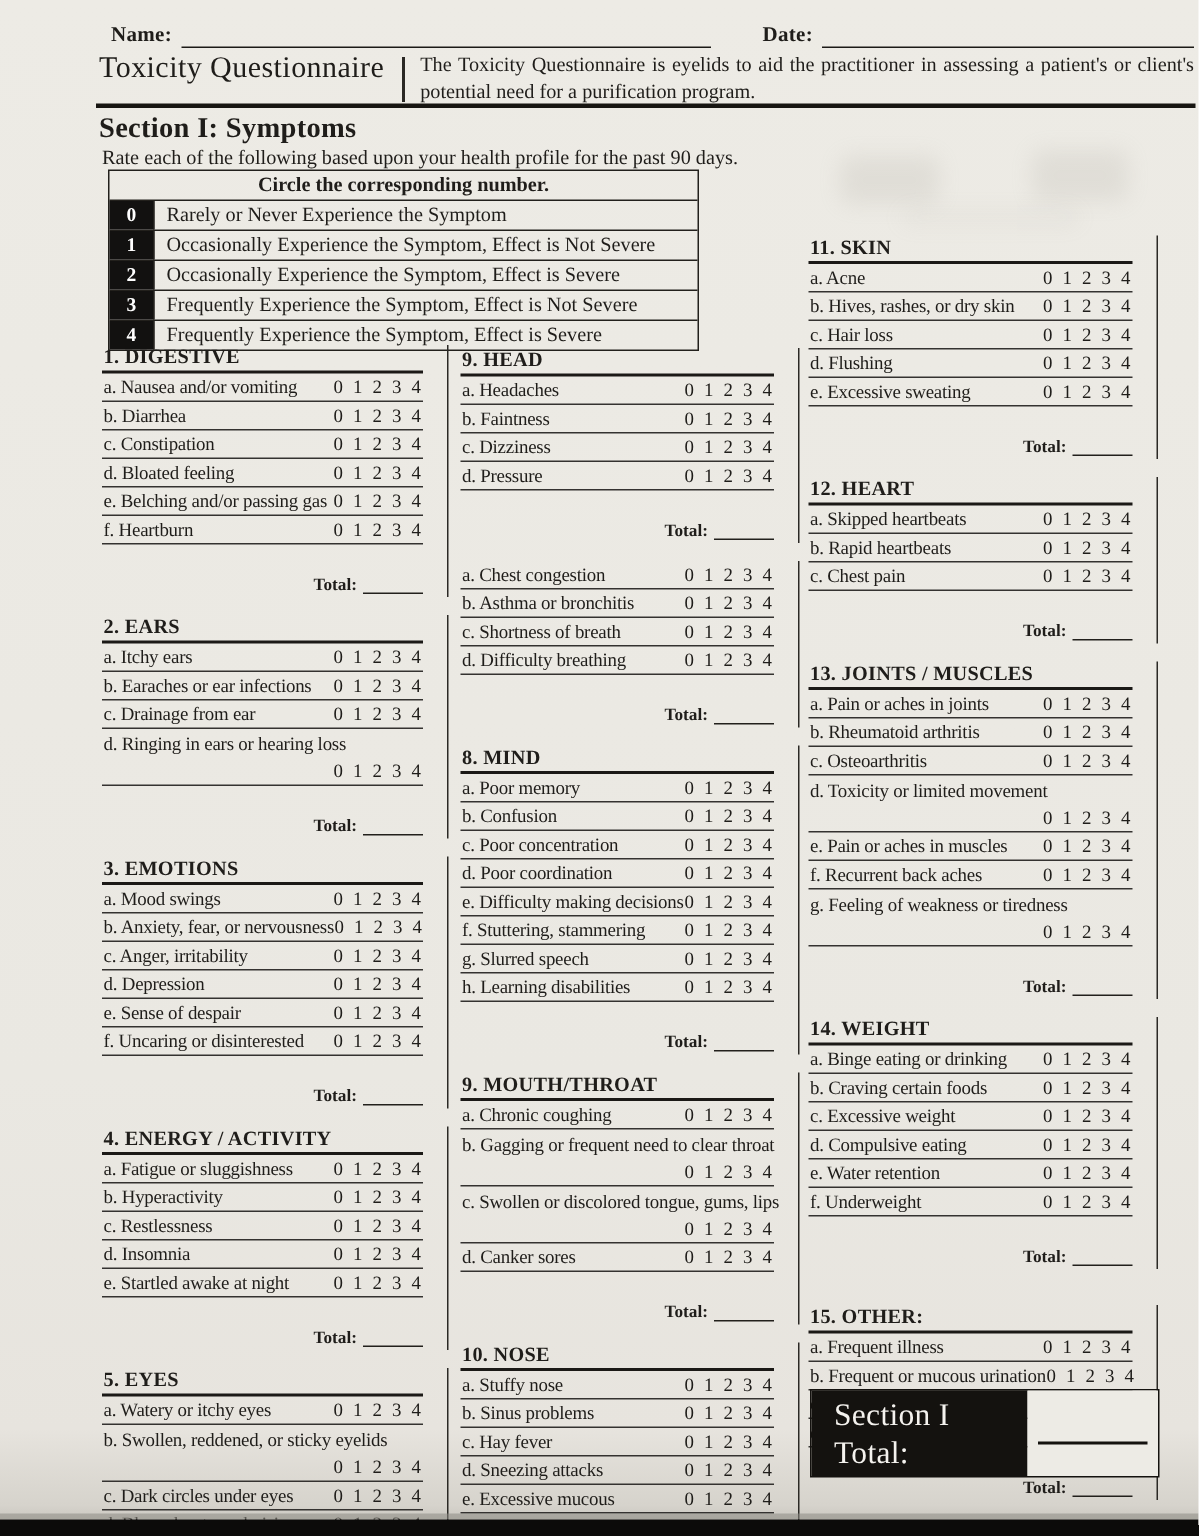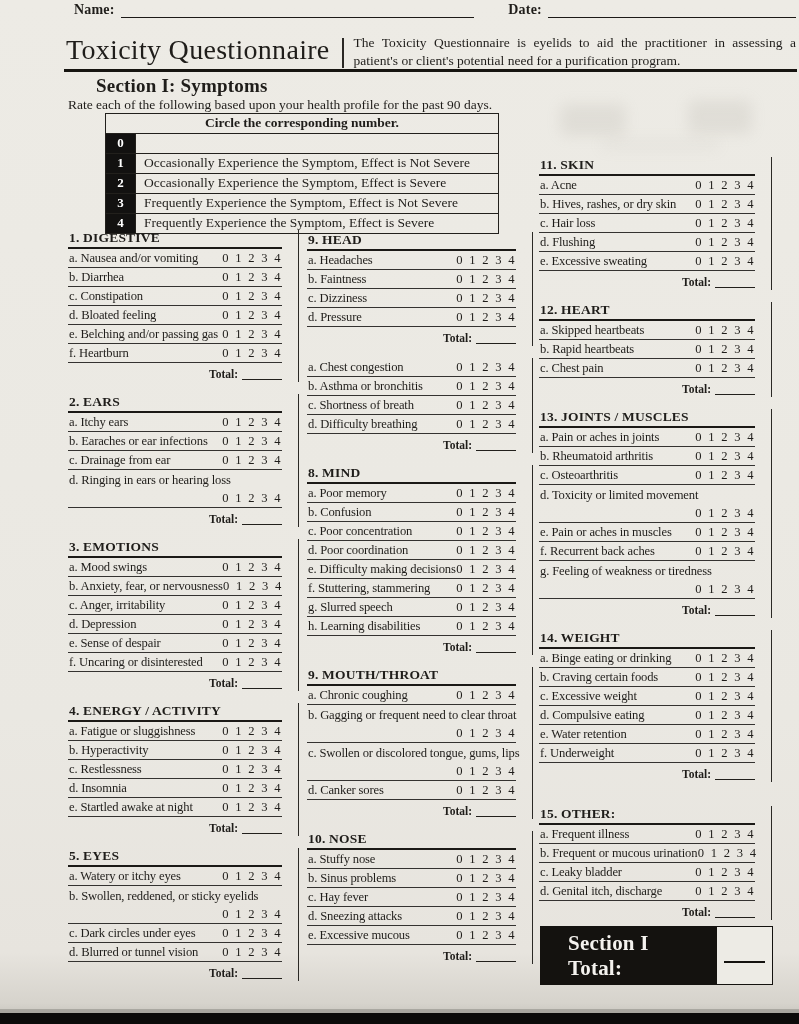--- a/index.html
+++ b/index.html
@@ -7,40 +7,40 @@
   body {
     position:relative;
     font-family:"Liberation Serif","DejaVu Serif",serif;
     color:#1f1d1a;
     background:linear-gradient(180deg,#edebe5 0%,#eae8e2 70%,#e7e4de 93%,#d6d3cc 98%,#bdbab3 100%);
     overflow:hidden;
   }
   .page { position:absolute; inset:0; }
 
   
-  .name-row { position:absolute; left:74px; top:2px; width:722px; display:flex; align-items:flex-start; }
+  .name-row { position:absolute; left:74px; top:16px; width:722px; display:flex; align-items:flex-start; }
   .field-label { font-weight:bold; font-size:14px; letter-spacing:.2px; }
   .write-line { border-bottom:1.6px solid #1c1a17; height:16px; margin-left:6px; }
   .name-line { width:365px; }
   .date-line { width:256px; }
   .date-label { margin-left:34px; }
 
   .title-block { position:absolute; left:66px; top:31px; width:730px; display:flex; align-items:flex-start; }
-  .form-title { font-size:28px; letter-spacing:.3px; padding-top:3px; white-space:nowrap; }
+  .form-title { font-size:20px; letter-spacing:.3px; padding-top:3px; white-space:nowrap; }
   .title-divider { width:2px; background:#2a2824; height:30px; margin:7px 10px 0 12px; flex:none; }
   .form-desc { font-size:13.5px; line-height:1.35; text-align:justify; padding-top:3px; flex:1; }
 
   .rule { position:absolute; left:64px; width:733px; background:#171511; }
   .rule-top { top:69px; height:3px; }
 
-  .section-title { position:absolute; left:66px; top:75px; font-size:19px; font-weight:bold; letter-spacing:.2px;margin-left:30px; }
+  .section-title { position:absolute; left:66px; top:75px; font-size:19px; font-weight:bold; letter-spacing:.2px; }
   .instruction { position:absolute; left:68px; top:97px; font-size:13.5px; }
 
   
-  .key-table { position:absolute; left:72px; top:113px; width:394px; border:1.6px solid #22201c; background:transparent;margin-left:33px; }
+  .key-table { position:absolute; left:72px; top:113px; width:394px; border:1.6px solid #22201c; background:transparent; }
   .key-header { font-weight:bold; font-size:13.5px; text-align:center; border-bottom:1.4px solid #22201c; padding:1px 0 2px; }
   .key-row { display:flex; border-bottom:1.2px solid #22201c; align-items:stretch; }
   .key-row:last-child { border-bottom:none; }
   .key-num { width:30px; flex:none; background:#121110; color:#fff; font-weight:bold; font-size:13px; text-align:center; padding:1px 0 2px; border-right:1.2px solid #22201c; }
   .key-label { font-size:13.5px; padding:1px 0 2px 8px; }
 
   
   .col { position:absolute; }
   .col-1 { left:68px;  top:230px; width:231px; }
   .col-2 { left:307px; top:232px; width:226px; }
@@ -48,27 +48,27 @@
 
   .section { border-right:1.3px solid #2b2925; margin-bottom:12px; padding-right:16px; }
   .col-3 .section:nth-child(4) { margin-bottom:24px; }
   .sec-header { font-weight:bold; font-size:13.5px; letter-spacing:.2px; border-bottom:2px solid #1b1916; padding:0 0 1px 1px; line-height:16px; }
   .srow { display:flex; justify-content:space-between; align-items:flex-end; border-bottom:1.1px solid #343230; min-height:19px; padding:1px 1px 1px 1px; }
   .srow.label-only { border-bottom:none; }
   .srow.ratings-only { justify-content:flex-end; }
   .sym-label { font-size:12.6px; letter-spacing:-.15px; white-space:nowrap; line-height:15px; }
   .ratings { display:inline-flex; gap:6px; font-size:12.6px; line-height:15px; cursor:pointer; }
   .ratings span { display:inline-block; min-width:7px; text-align:center; }
-  .total-row { display:flex; justify-content:flex-end; align-items:flex-end; gap:4px; padding:5px 0 2px; }
+  .total-row { display:flex; justify-content:flex-end; align-items:flex-end; gap:4px; padding:5px 0 2px;margin-top:16px; }
   .total-lbl { font-weight:bold; font-size:11.5px; }
   .total-line { width:40px; height:12px; border-bottom:1.4px solid #22201c; }
 
   
   .grand-total { position:absolute; left:540px; top:926px; width:233px; height:59px; display:flex; border:1.4px solid #14120f; }
-  .grand-total-label { background:#14120f; color:#f4f2ee; font-weight:bold; font-size:21px; letter-spacing:.2px; display:flex; align-items:center; padding:0 10px 0 27px; flex:none; width:176px; }
+  .grand-total-label { background:#14120f; color:#f4f2ee; font-weight:normal; font-size:21px; letter-spacing:.2px; display:flex; align-items:center; padding:0 10px 0 15px; flex:none; width:144px; }
   .grand-total-line { flex:1; position:relative; background:#edebe5; }
   .grand-total-line::after { content:""; position:absolute; left:7px; right:7px; top:34px; border-bottom:2px solid #14120f; }
 
   
   .ghost { position:absolute; background:#a8a49b; opacity:.18; filter:blur(7px); border-radius:6px; pointer-events:none; }
   .ghost-1 { left:560px; top:104px; width:66px; height:32px; }
   .ghost-2 { left:688px; top:100px; width:64px; height:34px; }
   .ghost-3 { left:600px; top:140px; width:120px; height:10px; opacity:.10; }
   .scan-band { position:absolute; left:0; right:0; bottom:11px; height:4px; background:#8d8a84; opacity:.55; }
   .scan-bottom { position:absolute; left:0; right:0; bottom:0; height:11px; background:#0c0b0a; }
@@ -94,20 +94,21 @@
   <div class="rule rule-top"></div>
 
   <div class="section-title">Section I:  Symptoms</div>
   <div class="instruction">Rate each of the following based upon your health profile for the past 90 days.</div>
 
   <div class="key-table">
     <div class="key-header">Circle the corresponding number.</div>
     <div>
         <div class="key-row">
           <div class="key-num">0</div>
+          <div class="key-label">Rarely or Never Experience the Symptom</div>
         </div>
         <div class="key-row">
           <div class="key-num">1</div>
           <div class="key-label">Occasionally Experience the Symptom, Effect is Not Severe</div>
         </div>
         <div class="key-row">
           <div class="key-num">2</div>
           <div class="key-label">Occasionally Experience the Symptom, Effect is Severe</div>
         </div>
         <div class="key-row">

